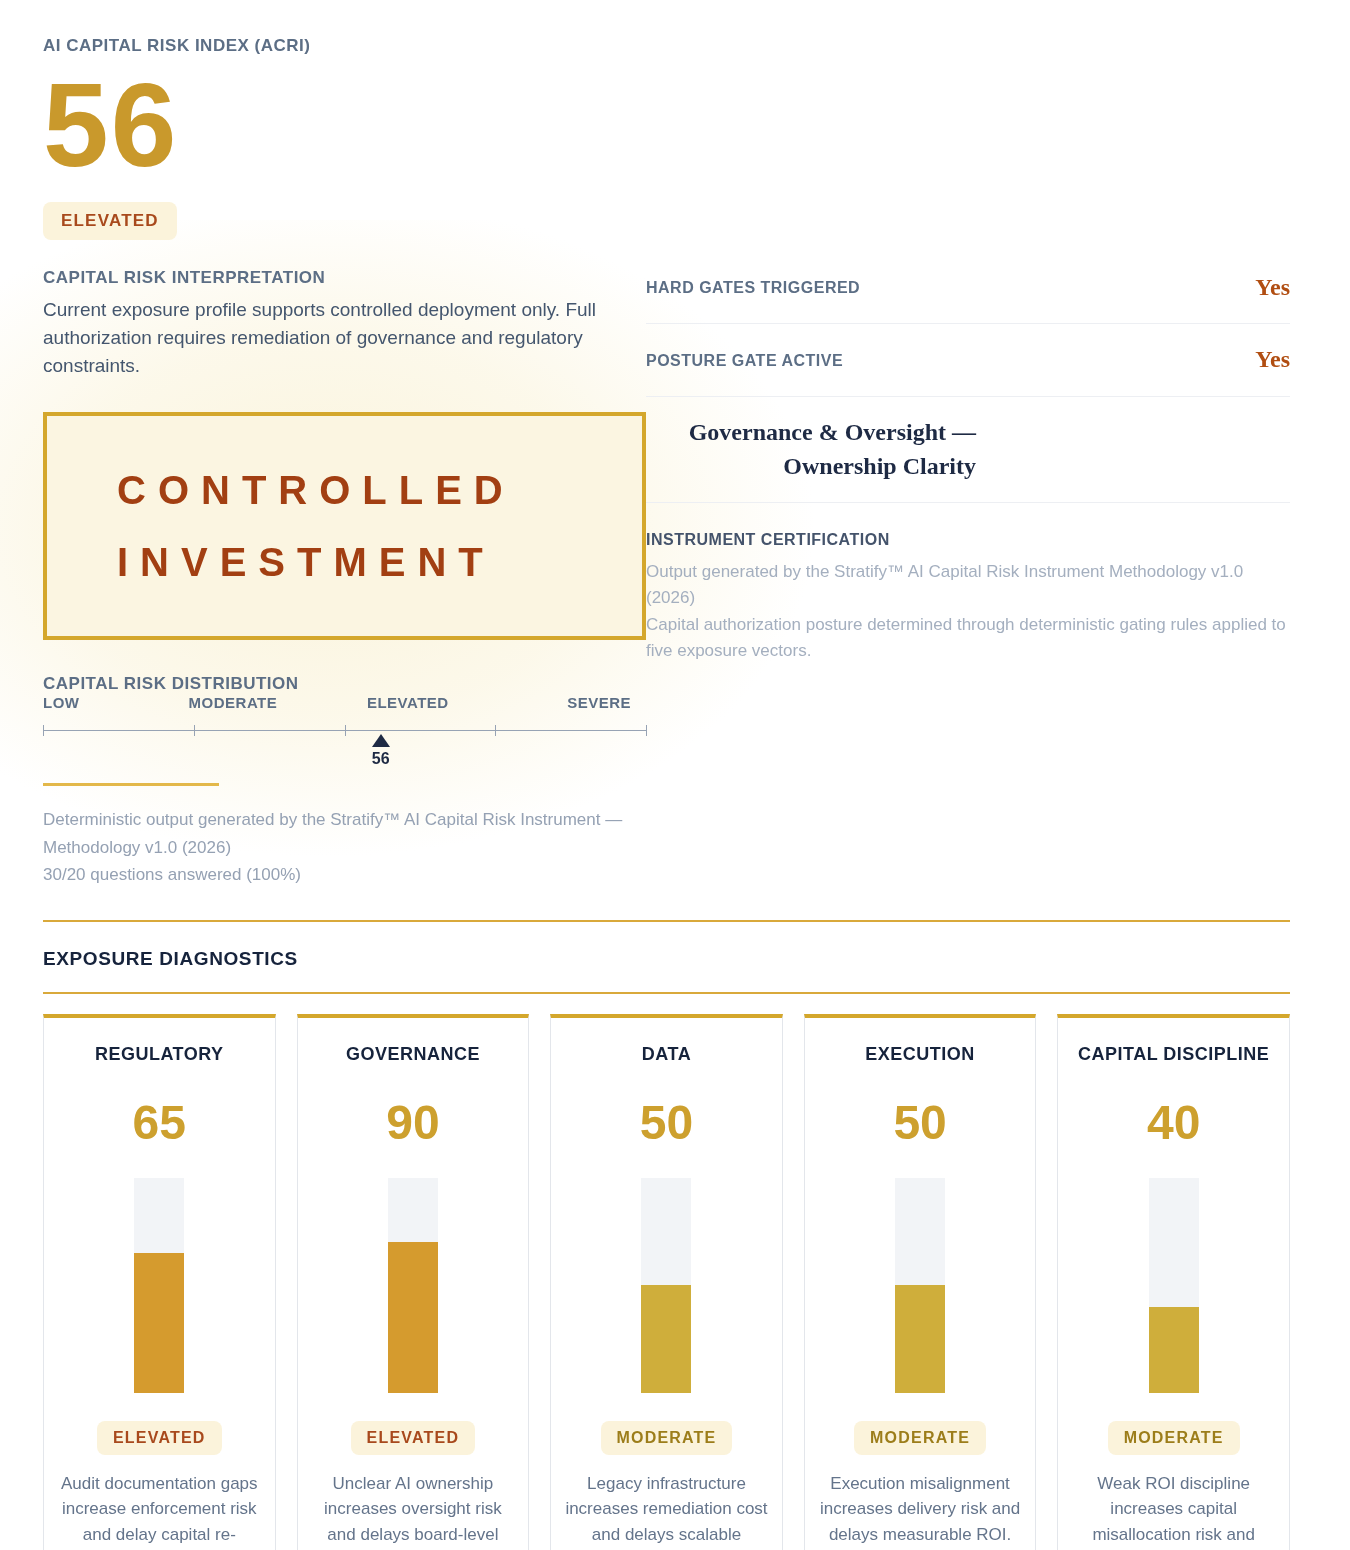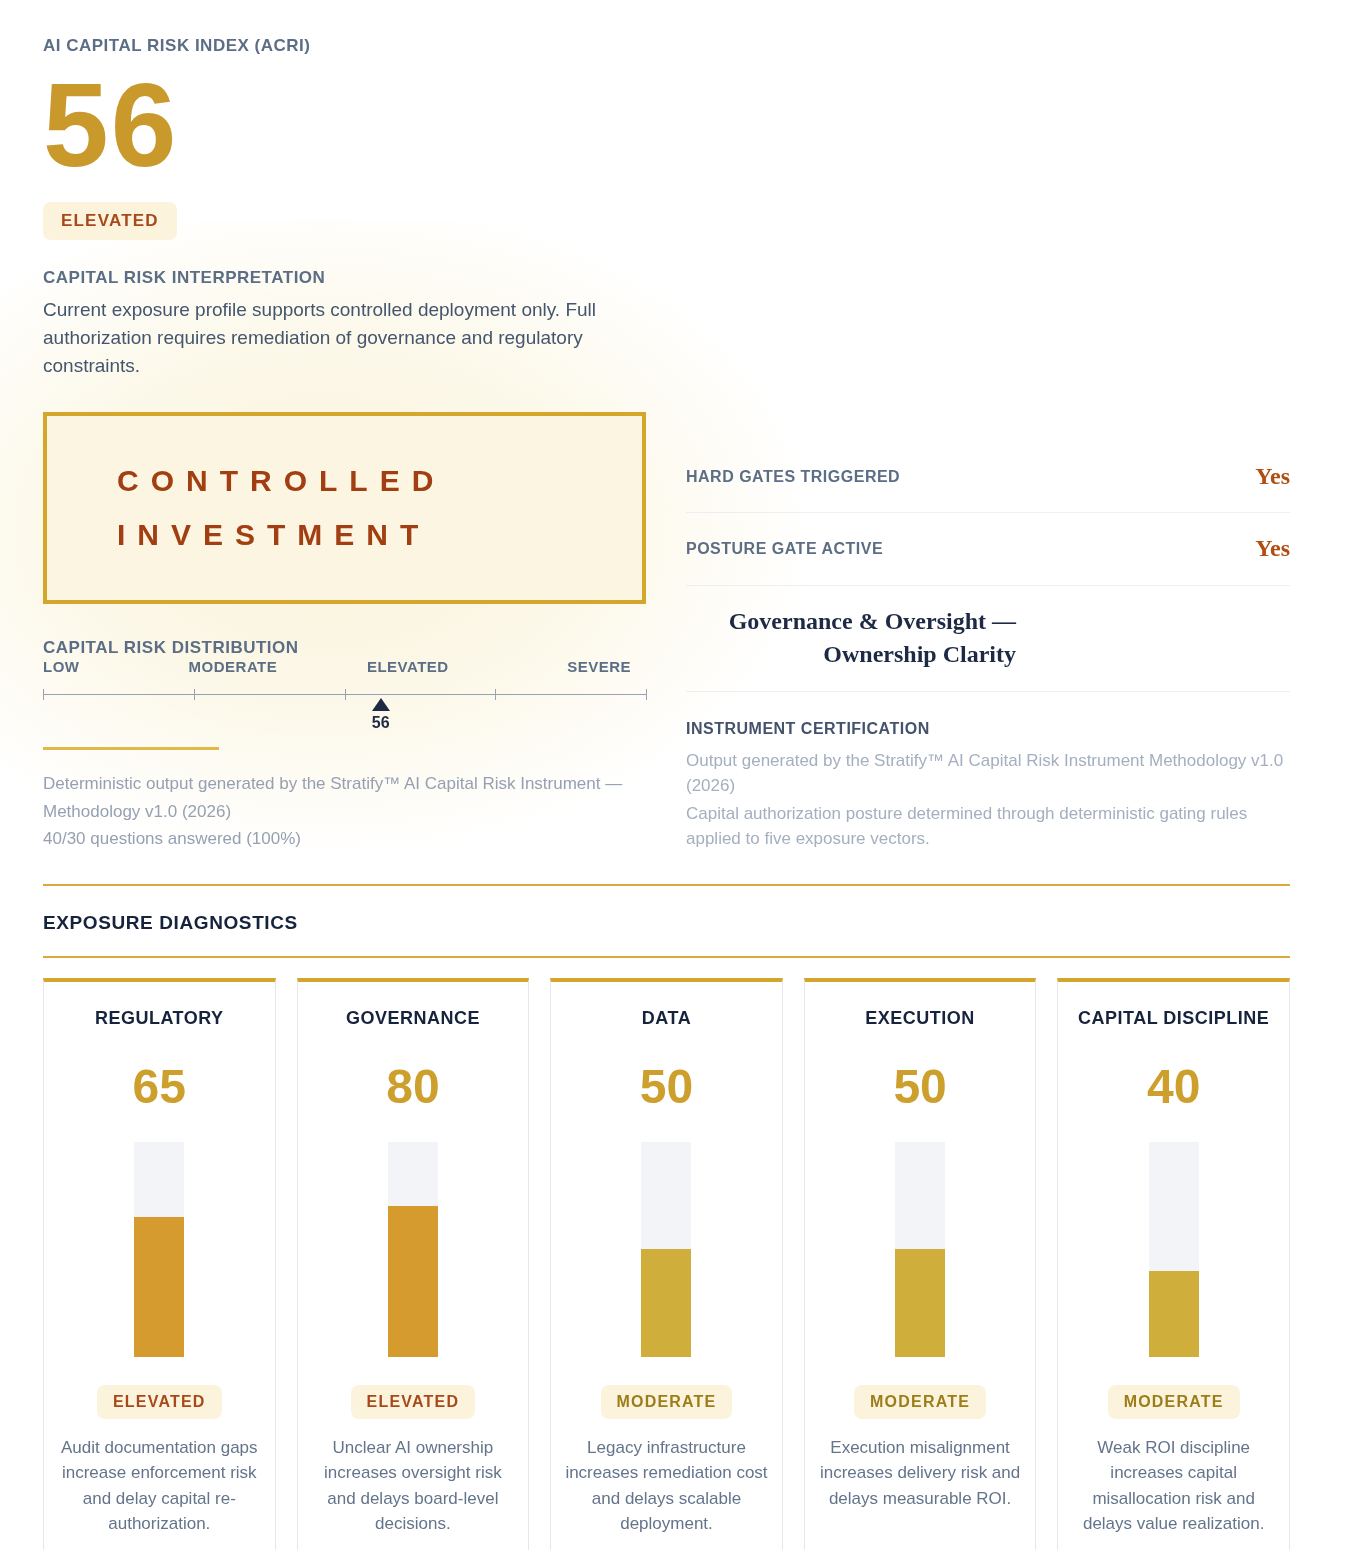--- a/index.html
+++ b/index.html
@@ -11,21 +11,21 @@
     position:relative;
     overflow:hidden;
   }
   .glow {
     position:absolute; left:-80px; top:220px; width:900px; height:640px;
     background:radial-gradient(ellipse at 45% 48%, rgba(250,243,217,0.95) 0%, rgba(250,243,217,0.55) 40%, rgba(250,243,217,0) 70%);
     pointer-events:none; z-index:0;
   }
   .page { position:relative; z-index:1; padding:36px 60px 40px 43px; }
 
-  .top { display:flex; gap:40px; align-items:flex-end; }
+  .top { display:flex; align-items:center; }
   .left-col { width:603px; flex:0 0 603px; }
   .right-col { flex:1; min-width:0; }
 
   .eyebrow, .sec-title {
     font-size:17px; font-weight:bold; color:#5C6E85;
     letter-spacing:0.5px; text-transform:uppercase;
   }
   .score {
     font-size:118px; font-weight:bold; color:#C9992C;
     line-height:1.0; margin:10px 0 18px; letter-spacing:2px;
@@ -40,21 +40,21 @@
 
   .interp-title { margin-top:28px; }
   .interp {
     margin-top:8px; font-size:19px; line-height:1.48; color:#44566E;
     max-width:600px;
   }
 
   .posture-box {
     margin-top:32px; width:603px; border:4px solid #D4A72C;
     background:#FBF5E1; padding:38px 20px 38px 70px;
-    color:#A23F12; font-size:30px; font-weight:bold;
+    color:#A23F12; font-size:40px; font-weight:bold;
     letter-spacing:12px; line-height:1.8; text-transform:uppercase;
   }
 
   .dist { margin-top:34px; }
   .dist-labels { position:relative; height:22px; margin-top:0; }
   .dist-labels span {
     position:absolute; font-size:15px; font-weight:bold; color:#5C6E85;
     letter-spacing:0.5px; white-space:nowrap;
   }
   .dist-labels .dl-0 { left:0; }
@@ -153,21 +153,21 @@
             <div class="tick" style="left: 25%;"></div>
             <div class="tick" style="left: 50%;"></div>
             <div class="tick" style="left: 75%;"></div>
             <div class="tick" style="left: 100%;"></div>
           </div>
       </div>
 
       <div class="gold-rule-short"></div>
       <p class="footnote">
         <span>Deterministic output generated by the Stratify™ AI Capital Risk Instrument — Methodology v1.0 (2026)</span><br>
-        <span>40/30 questions answered (100%)</span>
+        <span>30/20 questions answered (100%)</span>
       </p>
     </section>
 
     <section class="right-col">
       <div id="gate-rows">
           <div class="gate-row">
             <span class="gate-label">HARD GATES TRIGGERED</span>
             <span class="gate-value val-alert">Yes</span>
           </div>
           <div class="gate-row">
@@ -196,21 +196,21 @@
           <div class="card-name">REGULATORY</div>
           <div class="card-score">65</div>
           <div class="bar-track">
             <div class="bar-fill" style="height: 65%; background: rgb(213, 155, 46);"></div>
           </div>
           <div class="badge badge-ELEVATED">ELEVATED</div>
           <p class="card-desc">Audit documentation gaps increase enforcement risk and delay capital re-authorization.</p>
         </div>
         <div class="card">
           <div class="card-name">GOVERNANCE</div>
-          <div class="card-score">80</div>
+          <div class="card-score">90</div>
           <div class="bar-track">
             <div class="bar-fill" style="height: 70%; background: rgb(213, 155, 46);"></div>
           </div>
           <div class="badge badge-ELEVATED">ELEVATED</div>
           <p class="card-desc">Unclear AI ownership increases oversight risk and delays board-level decisions.</p>
         </div>
         <div class="card">
           <div class="card-name">DATA</div>
           <div class="card-score">50</div>
           <div class="bar-track">

